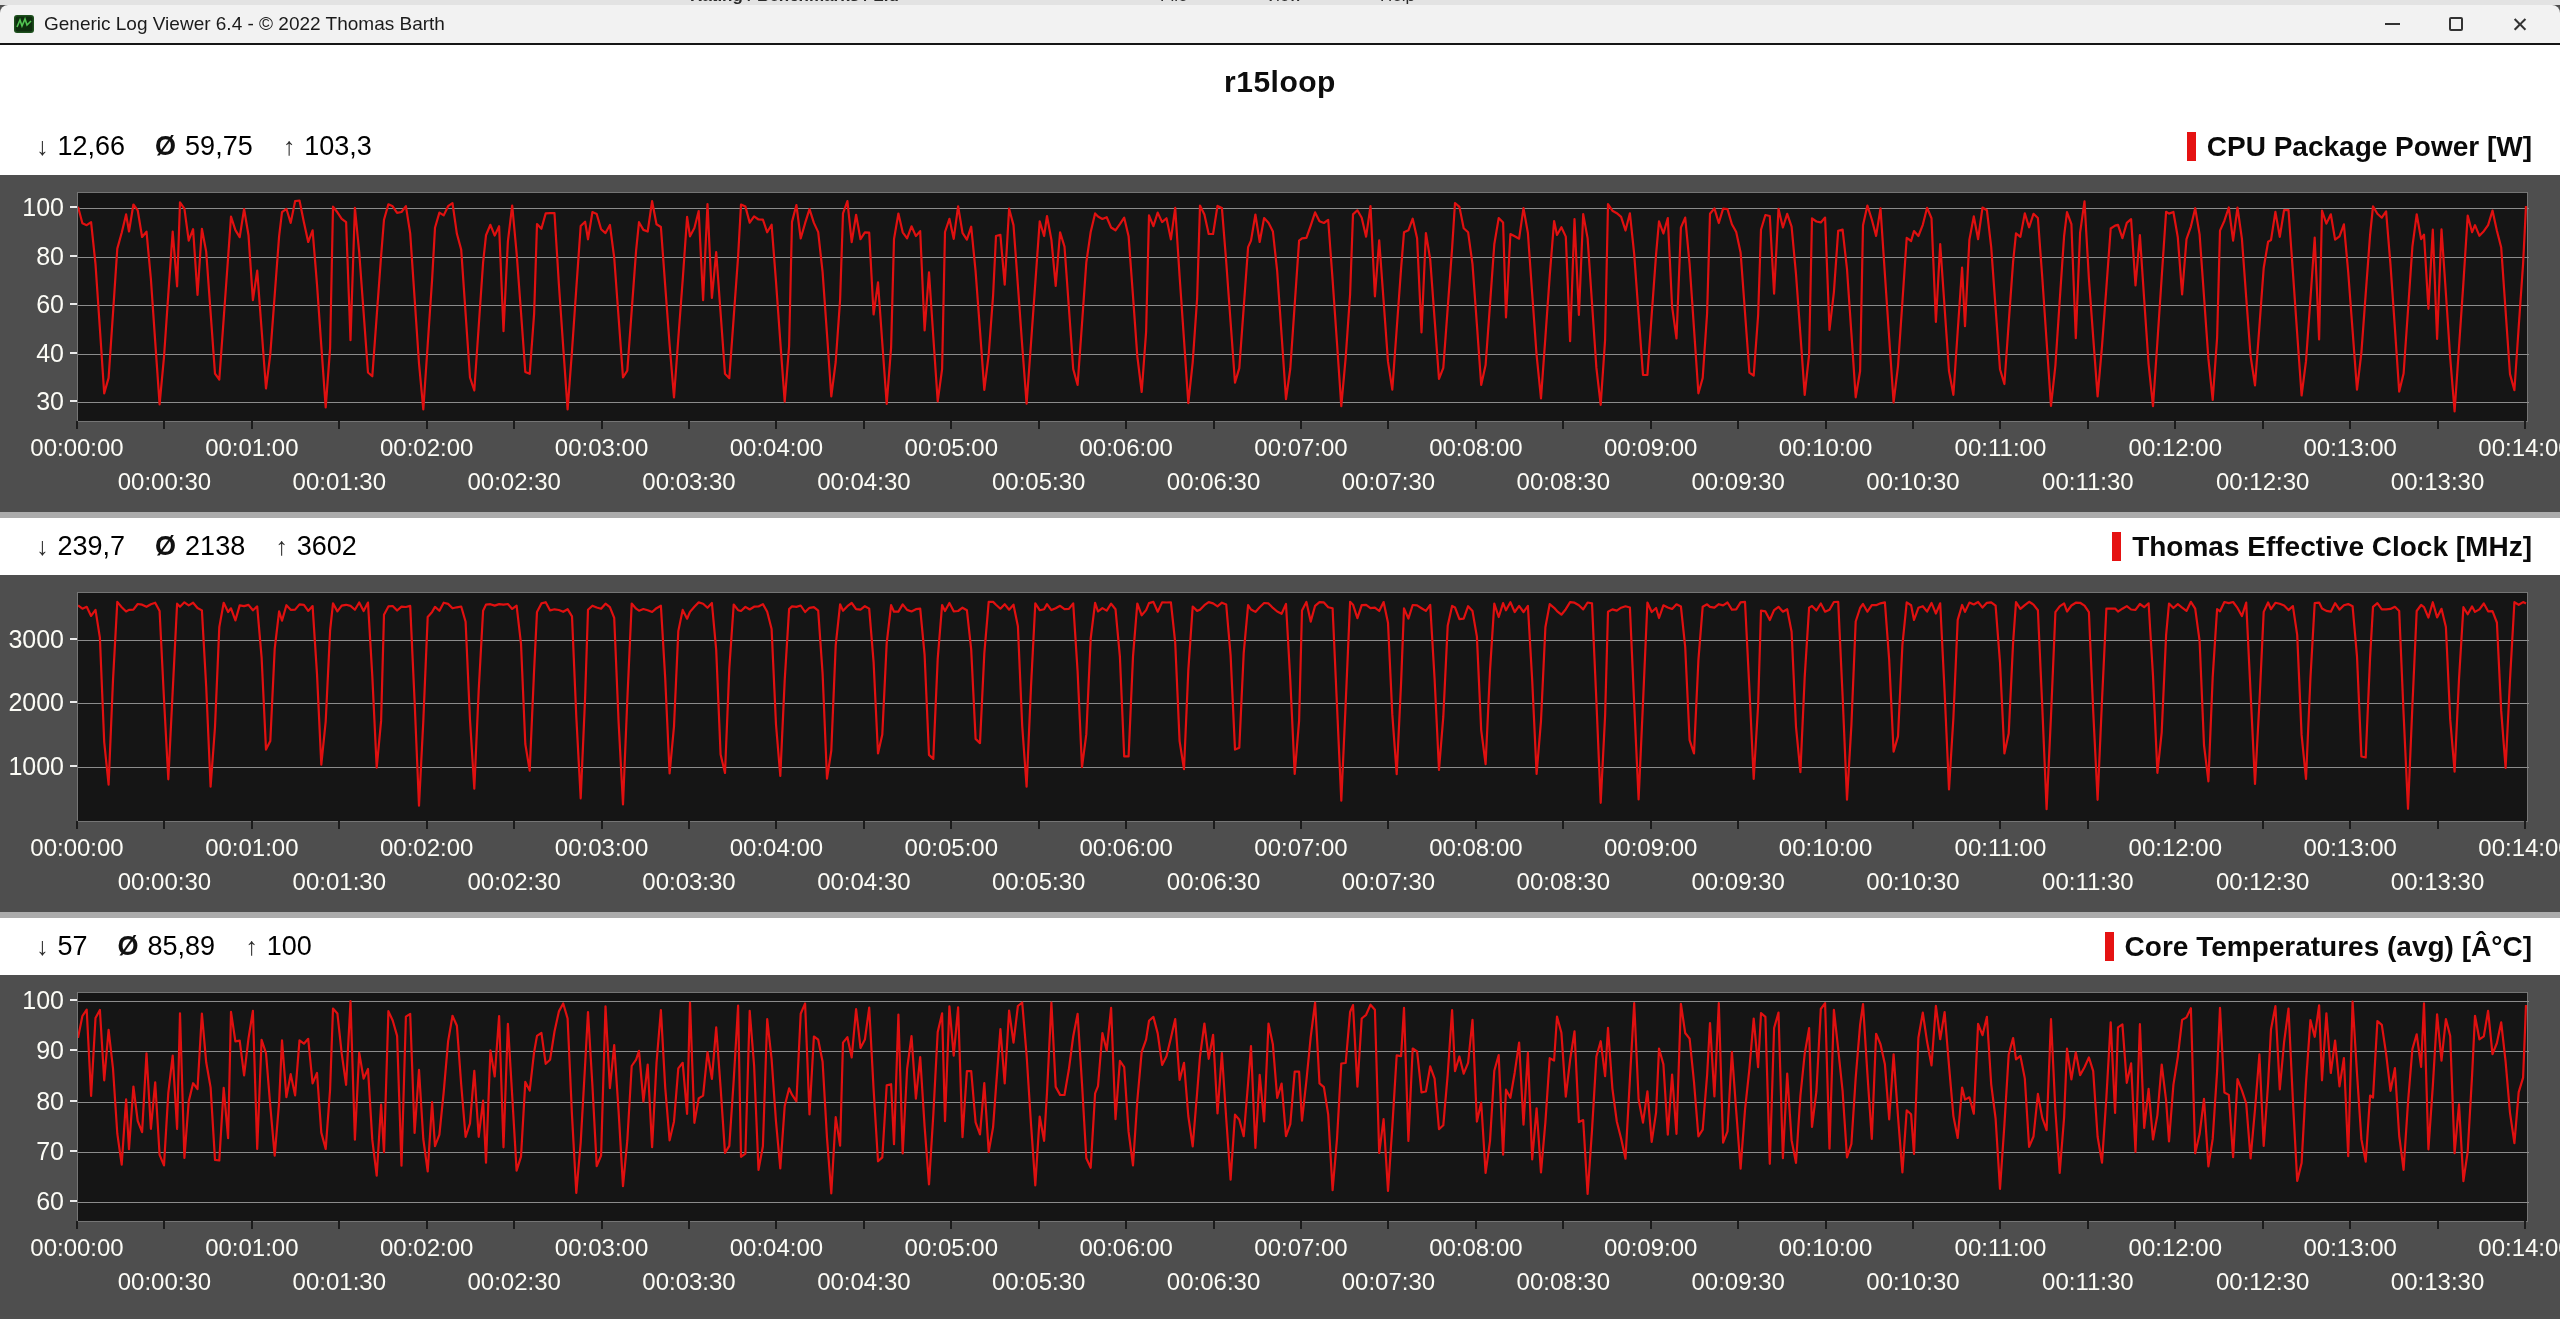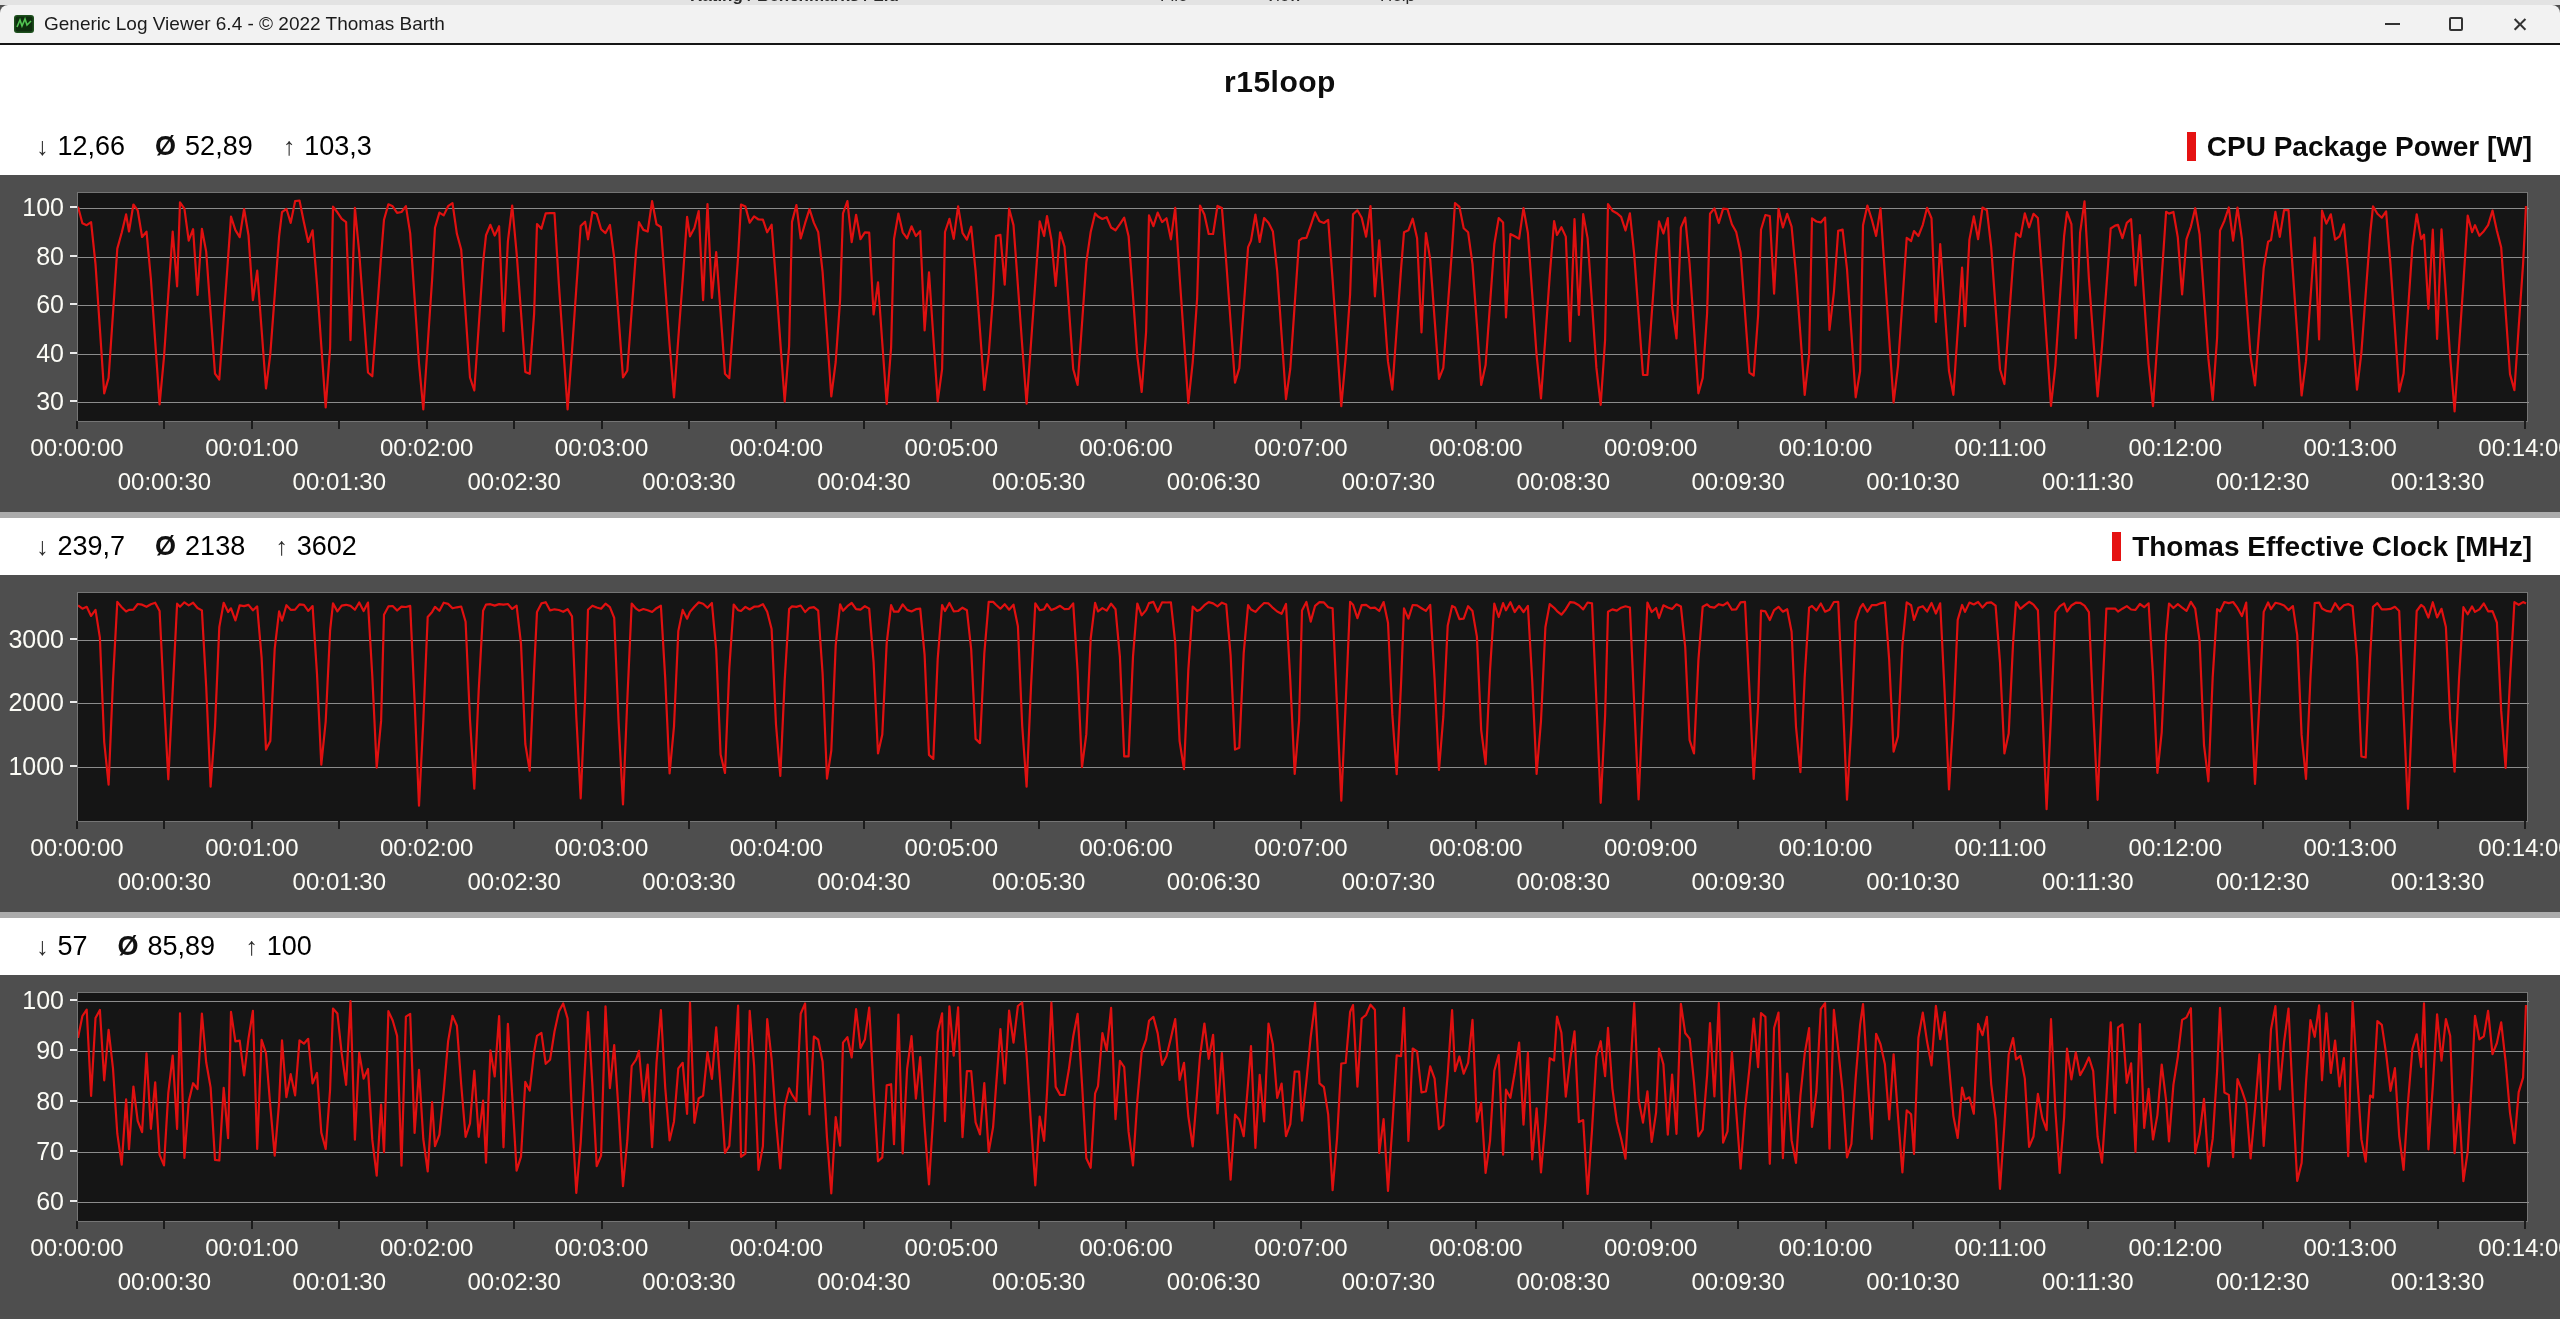--- a/index.html
+++ b/index.html
@@ -89,21 +89,21 @@
 </div>
 
 <div class="statsband">
   <div class="stats">
     <span class="statgroup">
       <span class="stat-sym">↓</span>
       <span class="stat-val">12,66</span>
     </span>
     <span class="statgroup">
       <span class="stat-sym avg">Ø</span>
-      <span class="stat-val">52,89</span>
+      <span class="stat-val">59,75</span>
     </span>
     <span class="statgroup">
       <span class="stat-sym">↑</span>
       <span class="stat-val">103,3</span>
     </span>
   </div>
   <div class="serieslabel">
     <span class="bar"></span>
     <span class="txt">CPU Package Power [W]</span>
   </div>
@@ -292,20 +292,24 @@
     </span>
     <span class="statgroup">
       <span class="stat-sym avg">Ø</span>
       <span class="stat-val">85,89</span>
     </span>
     <span class="statgroup">
       <span class="stat-sym">↑</span>
       <span class="stat-val">100</span>
     </span>
   </div>
+  <div class="serieslabel">
+    <span class="bar"></span>
+    <span class="txt">Core Temperatures (avg) [Â°C]</span>
+  </div>
 </div>
 <div class="panel last" id="panel-2">
   <div class="plot">
       <svg width="2451" height="230">
         <line x1="0" x2="2451" y1="209.5" y2="209.5" stroke="#8c8c8c" stroke-width="1"></line>
         <line x1="0" x2="2451" y1="159.5" y2="159.5" stroke="#8c8c8c" stroke-width="1"></line>
         <line x1="0" x2="2451" y1="109.5" y2="109.5" stroke="#8c8c8c" stroke-width="1"></line>
         <line x1="0" x2="2451" y1="58.5" y2="58.5" stroke="#8c8c8c" stroke-width="1"></line>
         <line x1="0" x2="2451" y1="8.5" y2="8.5" stroke="#8c8c8c" stroke-width="1"></line>
         <polyline points="0.0,44.9 4.4,23.0 8.7,16.7 13.1,102.9 17.5,25.0 21.9,17.0 26.2,87.3 30.6,36.9 35.0,75.5 39.3,140.7 43.7,171.6 48.1,106.4 51.0,156.2 55.4,93.5 59.7,127.8 64.1,139.1 68.5,60.4 72.9,135.8 77.2,89.3 81.6,161.8 86.0,172.4 90.3,99.9 94.7,62.6 99.1,135.9 102.0,20.4 106.4,165.0 110.7,108.6 115.1,90.2 119.5,96.0 123.9,20.5 128.2,69.3 132.6,94.4 137.0,166.9 141.3,167.5 145.7,94.9 150.1,145.1 153.0,18.9 157.4,48.3 161.7,47.6 166.1,82.4 170.5,45.3 174.9,17.8 179.2,155.9 183.6,46.8 188.0,60.1 192.3,113.1 196.7,162.6 201.1,109.6 204.0,47.4 208.4,104.1 212.7,81.2 217.1,102.3 221.5,47.3 225.9,50.7 230.2,45.8 234.6,90.4 239.0,80.0 243.3,139.6 247.7,155.9 252.1,96.3 255.0,15.6 259.4,20.4 263.7,60.4 268.1,91.8 272.5,8.2 276.9,146.7 281.2,59.6 285.6,85.6 290.0,76.0 294.3,146.9 298.7,182.6 303.1,111.7 306.0,159.2 310.4,18.1 314.7,27.5 319.1,42.9 323.5,172.7 327.9,23.7 332.2,20.9 336.6,140.0 341.0,76.8 345.3,146.0 349.7,178.4 354.1,109.2 357.0,153.2 361.4,141.7 365.7,99.2 370.1,48.4 374.5,22.8 378.9,32.8 383.2,91.5 387.6,144.0 392.0,130.4 396.3,77.8 400.7,143.8 405.1,107.7 408.0,169.7 412.4,57.3 416.7,83.5 421.1,23.0 425.5,154.3 429.9,30.9 434.2,102.7 438.6,177.6 443.0,163.7 447.3,88.9 451.7,97.6 456.1,59.1 459.0,42.9 463.4,39.8 467.7,70.8 472.1,66.7 476.5,38.5 480.9,18.4 485.2,10.5 489.6,25.5 494.0,122.4 498.3,200.0 502.7,149.6 507.1,72.0 510.0,19.0 514.4,92.2 518.7,173.1 523.1,162.5 527.5,13.3 531.9,95.1 536.2,52.0 540.6,118.4 545.0,193.1 549.3,147.7 553.7,73.0 558.1,66.6 561.0,57.8 565.4,108.6 569.7,71.7 574.1,154.1 578.5,70.0 582.9,17.2 587.2,94.3 591.6,147.3 596.0,128.4 600.3,75.4 604.7,69.8 609.1,120.8 612.0,9.6 616.4,129.8 620.7,105.4 625.1,102.6 629.5,59.0 633.9,85.9 638.2,34.4 642.6,94.6 647.0,159.9 651.3,152.9 655.7,87.5 660.1,12.7 663.0,163.8 667.4,160.6 671.7,17.8 676.1,72.5 680.5,176.9 684.9,153.3 689.2,26.2 693.6,66.2 698.0,128.6 702.3,175.5 706.7,113.1 711.1,95.4 714.0,101.7 718.4,108.4 722.7,20.8 727.1,10.4 731.5,121.4 735.9,43.5 740.2,46.7 744.6,68.8 749.0,144.9 753.3,200.3 757.7,124.2 762.1,152.7 765.0,49.6 769.4,44.2 773.7,64.5 778.1,16.2 782.5,55.0 786.9,46.5 791.2,14.6 795.6,96.3 800.0,168.3 804.3,164.4 808.7,92.4 813.1,91.2 816.0,151.1 820.4,21.6 824.7,160.4 829.1,75.8 833.5,43.1 837.9,105.7 842.2,64.1 846.6,133.4 851.0,191.3 855.3,122.0 859.7,39.0 864.1,20.4 867.0,128.2 871.4,13.3 875.7,62.7 880.1,14.3 884.5,144.2 888.9,78.1 893.2,78.0 897.6,129.4 902.0,141.4 906.3,90.1 910.7,159.1 915.1,134.1 918.0,94.1 922.4,36.2 926.7,90.5 931.1,17.6 935.5,49.7 939.9,13.0 944.2,9.5 948.6,62.0 953.0,130.7 957.3,192.3 961.7,123.5 966.1,147.8 969.0,99.6 973.4,9.7 977.7,93.9 982.1,101.9 986.5,102.0 990.9,76.3 995.2,43.5 999.6,20.9 1004.0,90.8 1008.3,165.2 1012.7,174.8 1017.1,100.4 1020.0,93.1 1024.4,40.0 1028.7,57.6 1033.1,14.8 1037.5,126.2 1041.9,67.9 1046.2,74.1 1050.6,138.9 1055.0,172.4 1059.3,107.5 1063.7,58.8 1068.1,46.6 1071.0,27.8 1075.4,23.9 1079.7,40.4 1084.1,71.9 1088.5,63.2 1092.9,44.9 1097.2,26.1 1101.6,87.0 1106.0,69.8 1110.3,123.0 1114.7,153.3 1119.1,100.1 1122.0,63.5 1126.4,30.5 1130.7,65.8 1135.1,41.8 1139.5,120.5 1143.9,60.2 1148.2,125.2 1152.6,186.6 1157.0,121.6 1161.3,126.8 1165.7,143.2 1170.1,90.0 1173.0,53.2 1177.4,154.9 1181.7,81.9 1186.1,128.5 1190.5,30.6 1194.9,51.6 1199.2,104.8 1203.6,90.6 1208.0,143.1 1212.3,131.1 1216.7,78.6 1221.1,78.6 1224.0,127.7 1228.4,87.6 1232.7,44.2 1237.1,9.5 1241.5,90.4 1245.9,94.2 1250.2,121.7 1254.6,197.2 1259.0,146.0 1263.3,70.5 1267.7,70.0 1272.1,19.0 1275.0,12.1 1279.4,93.7 1283.7,25.5 1288.1,21.8 1292.5,11.7 1296.9,16.7 1301.2,160.0 1305.6,126.2 1310.0,197.9 1314.3,133.9 1318.7,62.3 1323.1,63.1 1326.0,14.9 1330.4,147.9 1334.7,55.5 1339.1,58.4 1343.5,99.3 1347.9,98.5 1352.2,73.4 1356.6,85.6 1361.0,136.2 1365.3,132.3 1369.7,81.7 1374.1,17.1 1377.0,78.1 1381.4,63.5 1385.7,80.7 1390.1,69.8 1394.5,26.9 1398.9,128.6 1403.2,109.5 1407.6,179.9 1412.0,148.1 1416.3,77.7 1420.7,62.0 1425.1,161.6 1428.0,96.7 1432.4,104.8 1436.7,79.7 1441.1,49.6 1445.5,131.7 1449.9,59.7 1454.2,166.5 1458.6,115.4 1463.0,179.4 1467.4,129.1 1471.7,65.2 1476.1,67.5 1479.0,23.5 1483.4,39.8 1487.8,103.6 1492.1,67.0 1496.5,38.4 1500.9,129.1 1505.2,127.1 1509.6,201.0 1514.0,137.4 1518.4,63.5 1522.7,48.2 1527.1,83.1 1530.0,34.8 1534.4,95.6 1538.8,128.5 1543.1,145.4 1547.5,165.7 1551.9,86.1 1556.2,10.2 1560.6,106.2 1565.0,129.6 1569.4,98.4 1573.7,148.9 1578.1,119.3 1581.0,55.6 1585.4,71.2 1589.8,141.7 1594.1,81.6 1598.5,140.8 1602.9,10.8 1607.2,40.0 1611.6,45.7 1616.0,89.0 1620.4,143.4 1624.7,136.7 1629.1,82.2 1632.0,30.1 1636.4,103.5 1640.8,10.2 1645.1,149.7 1649.5,138.4 1653.9,58.9 1658.2,117.9 1662.6,175.7 1667.0,116.8 1671.4,75.9 1675.7,25.7 1680.1,74.1 1683.0,20.2 1687.4,23.9 1691.8,170.8 1696.1,35.0 1700.5,19.6 1704.9,165.1 1709.2,80.6 1713.6,147.4 1718.0,169.8 1722.4,103.0 1726.7,60.9 1731.1,35.1 1734.0,133.9 1738.4,98.7 1742.8,16.0 1747.1,10.1 1751.5,155.7 1755.9,16.8 1760.2,56.1 1764.6,98.2 1769.0,164.4 1773.4,151.0 1777.7,84.8 1782.1,31.8 1785.0,11.1 1789.4,80.6 1793.8,146.0 1798.1,40.8 1802.5,51.3 1806.9,71.3 1811.2,126.5 1815.6,61.4 1820.0,123.3 1824.4,179.3 1828.7,117.3 1833.1,121.3 1836.0,161.0 1840.4,44.8 1844.8,19.7 1849.1,48.8 1853.5,72.4 1857.9,12.8 1862.2,46.2 1866.6,19.2 1871.0,72.7 1875.4,123.1 1879.7,145.0 1884.1,94.5 1887.0,106.6 1891.4,104.3 1895.8,120.6 1900.1,30.8 1904.5,42.2 1908.9,23.8 1913.2,91.3 1917.6,125.5 1922.0,195.8 1926.4,131.8 1930.7,61.5 1935.1,45.0 1938.0,66.4 1942.4,62.9 1946.8,85.4 1951.1,153.9 1955.5,143.5 1959.9,100.9 1964.2,124.6 1968.6,137.2 1973.0,26.2 1977.4,117.3 1981.7,179.9 1986.1,124.5 1989.0,55.6 1993.4,86.3 1997.8,59.3 2002.1,82.1 2006.5,74.2 2010.9,64.4 2015.2,78.1 2019.6,143.7 2024.0,169.6 2028.4,104.1 2032.7,29.4 2037.1,120.0 2040.0,34.3 2044.4,31.4 2048.8,89.8 2053.1,70.4 2057.5,159.0 2061.9,31.2 2066.2,134.9 2070.6,95.9 2075.0,146.5 2079.4,122.1 2083.7,71.5 2088.1,107.4 2091.0,148.3 2095.4,91.8 2099.8,64.1 2104.1,26.9 2108.5,24.4 2112.9,15.2 2117.2,160.2 2121.6,141.1 2126.0,105.9 2130.4,173.4 2134.7,145.9 2139.1,78.4 2142.0,14.8 2146.4,99.5 2150.8,101.9 2155.1,164.1 2159.5,86.2 2163.9,97.3 2168.2,110.3 2172.6,165.3 2177.0,116.4 2181.4,61.4 2185.7,153.0 2190.1,90.5 2193.0,36.4 2197.4,13.1 2201.8,96.4 2206.1,49.0 2210.5,15.6 2214.9,107.6 2219.2,188.0 2223.6,170.1 2228.0,89.6 2232.4,27.1 2236.7,43.8 2241.1,12.4 2244.0,87.3 2248.4,20.3 2252.8,80.0 2257.1,47.5 2261.5,93.3 2265.9,65.0 2270.2,163.2 2274.6,8.6 2279.0,80.3 2283.4,146.4 2287.7,168.6 2292.1,102.5 2295.0,104.6 2299.4,28.1 2303.8,31.8 2308.1,60.6 2312.5,97.8 2316.9,75.2 2321.2,142.8 2325.6,176.8 2330.0,109.2 2334.4,56.0 2338.7,41.3 2343.1,73.9 2346.0,10.3 2350.4,156.3 2354.8,93.3 2359.1,21.4 2363.5,67.6 2367.9,26.0 2372.2,43.1 2376.6,160.1 2381.0,111.4 2385.4,188.1 2389.7,158.7 2394.1,82.1 2397.0,22.8 2401.4,46.3 2405.8,43.4 2410.1,17.8 2414.5,61.1 2418.9,50.0 2423.2,29.3 2427.6,68.7 2432.0,119.8 2436.4,150.2 2440.7,99.1 2445.1,84.6 2448.0,12.0" fill="none" stroke="#e01010" stroke-width="2.2" stroke-linejoin="round"></polyline>

